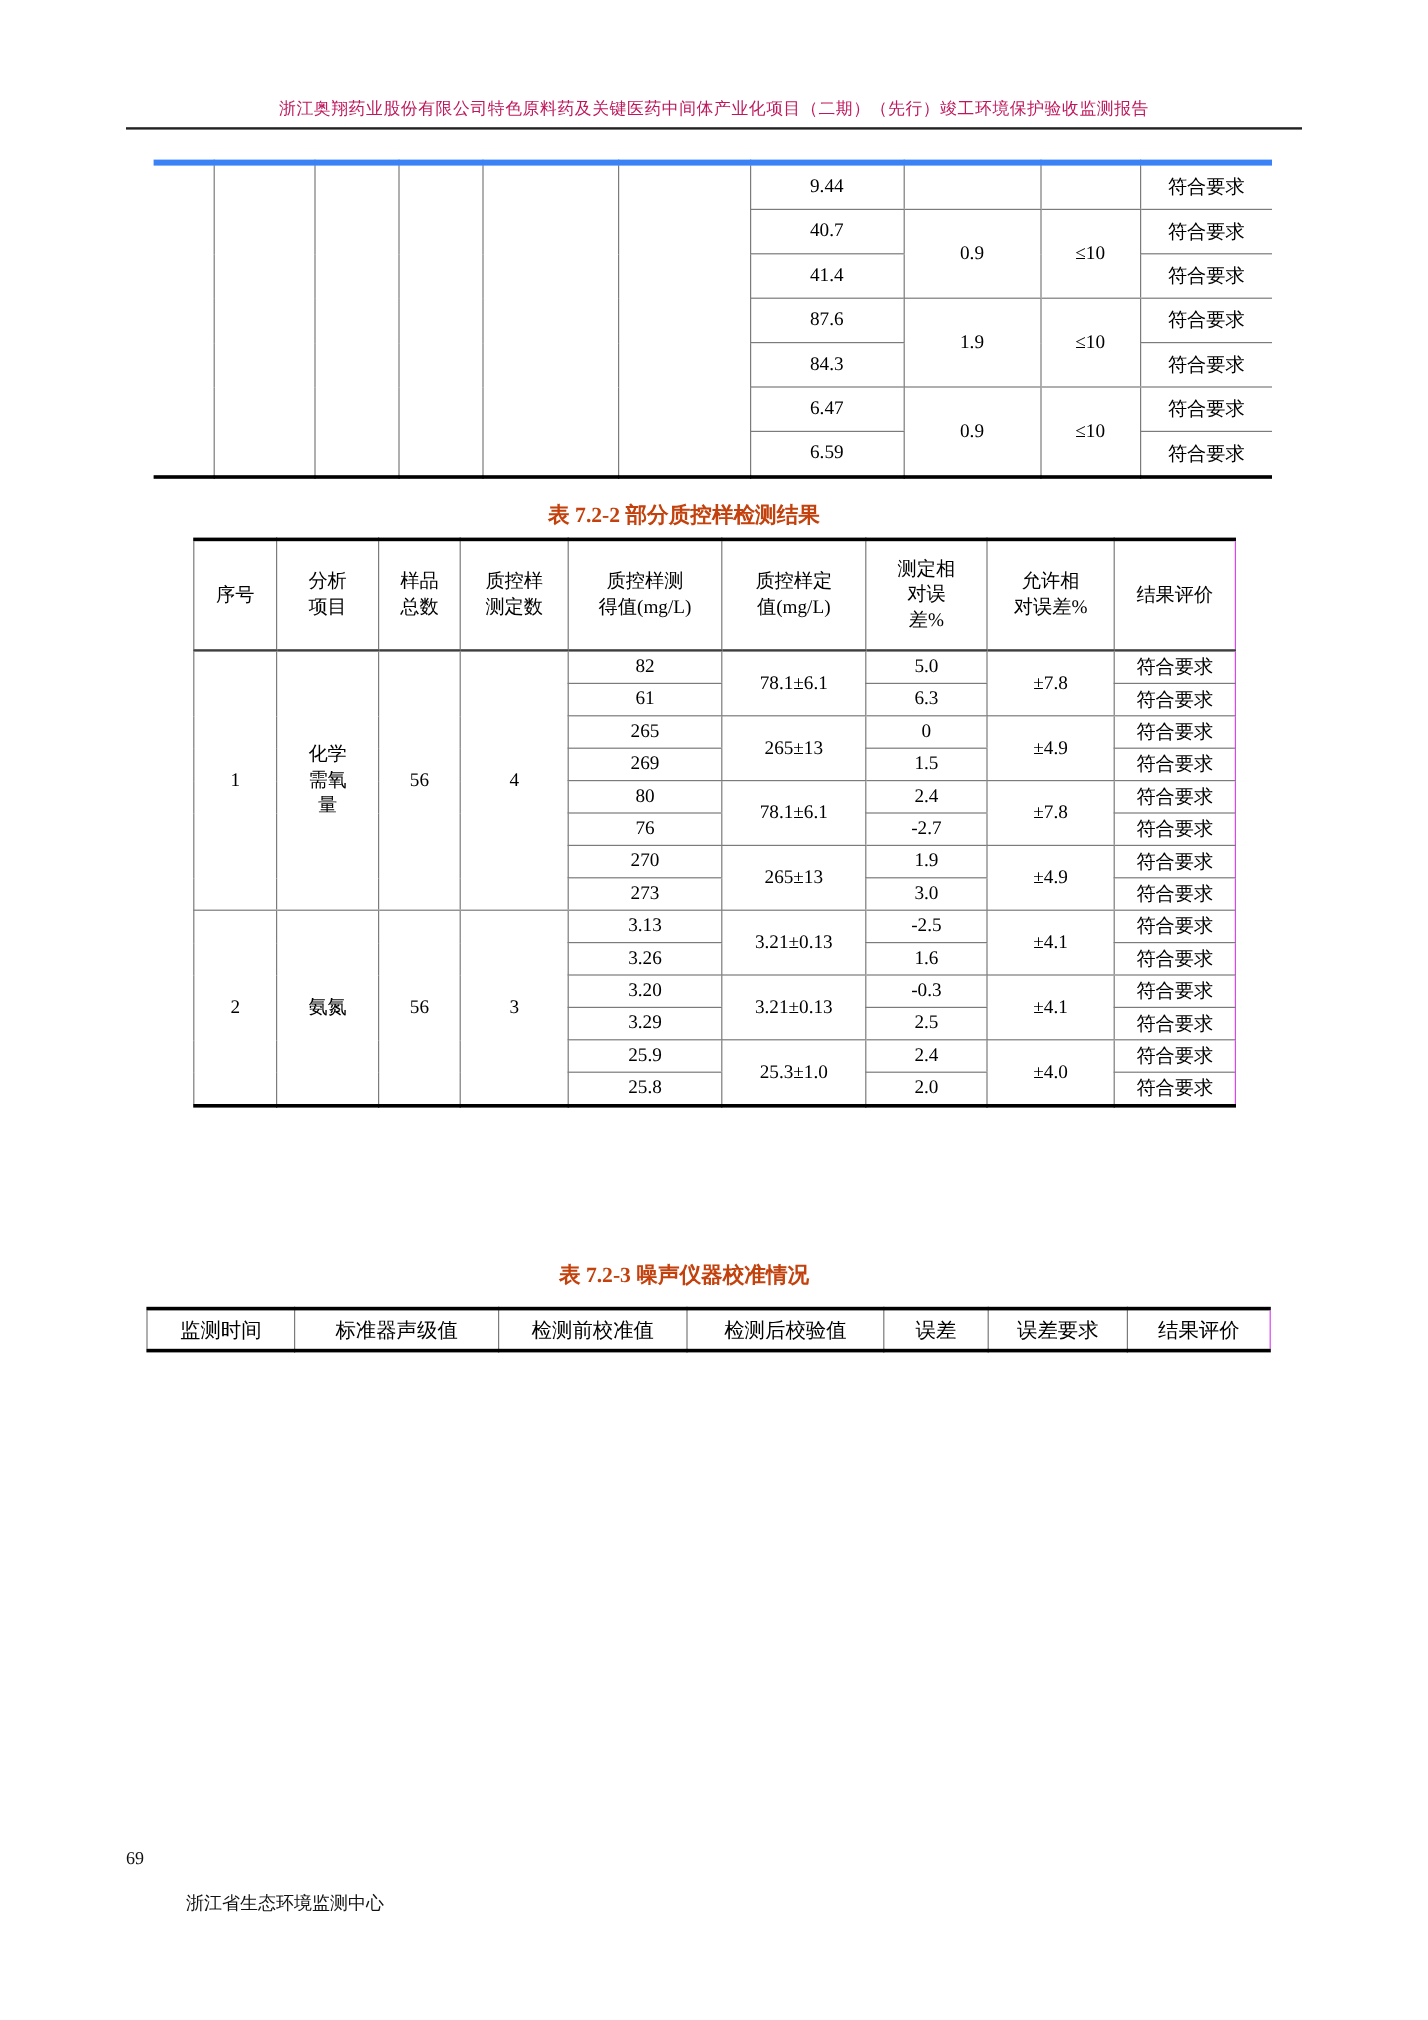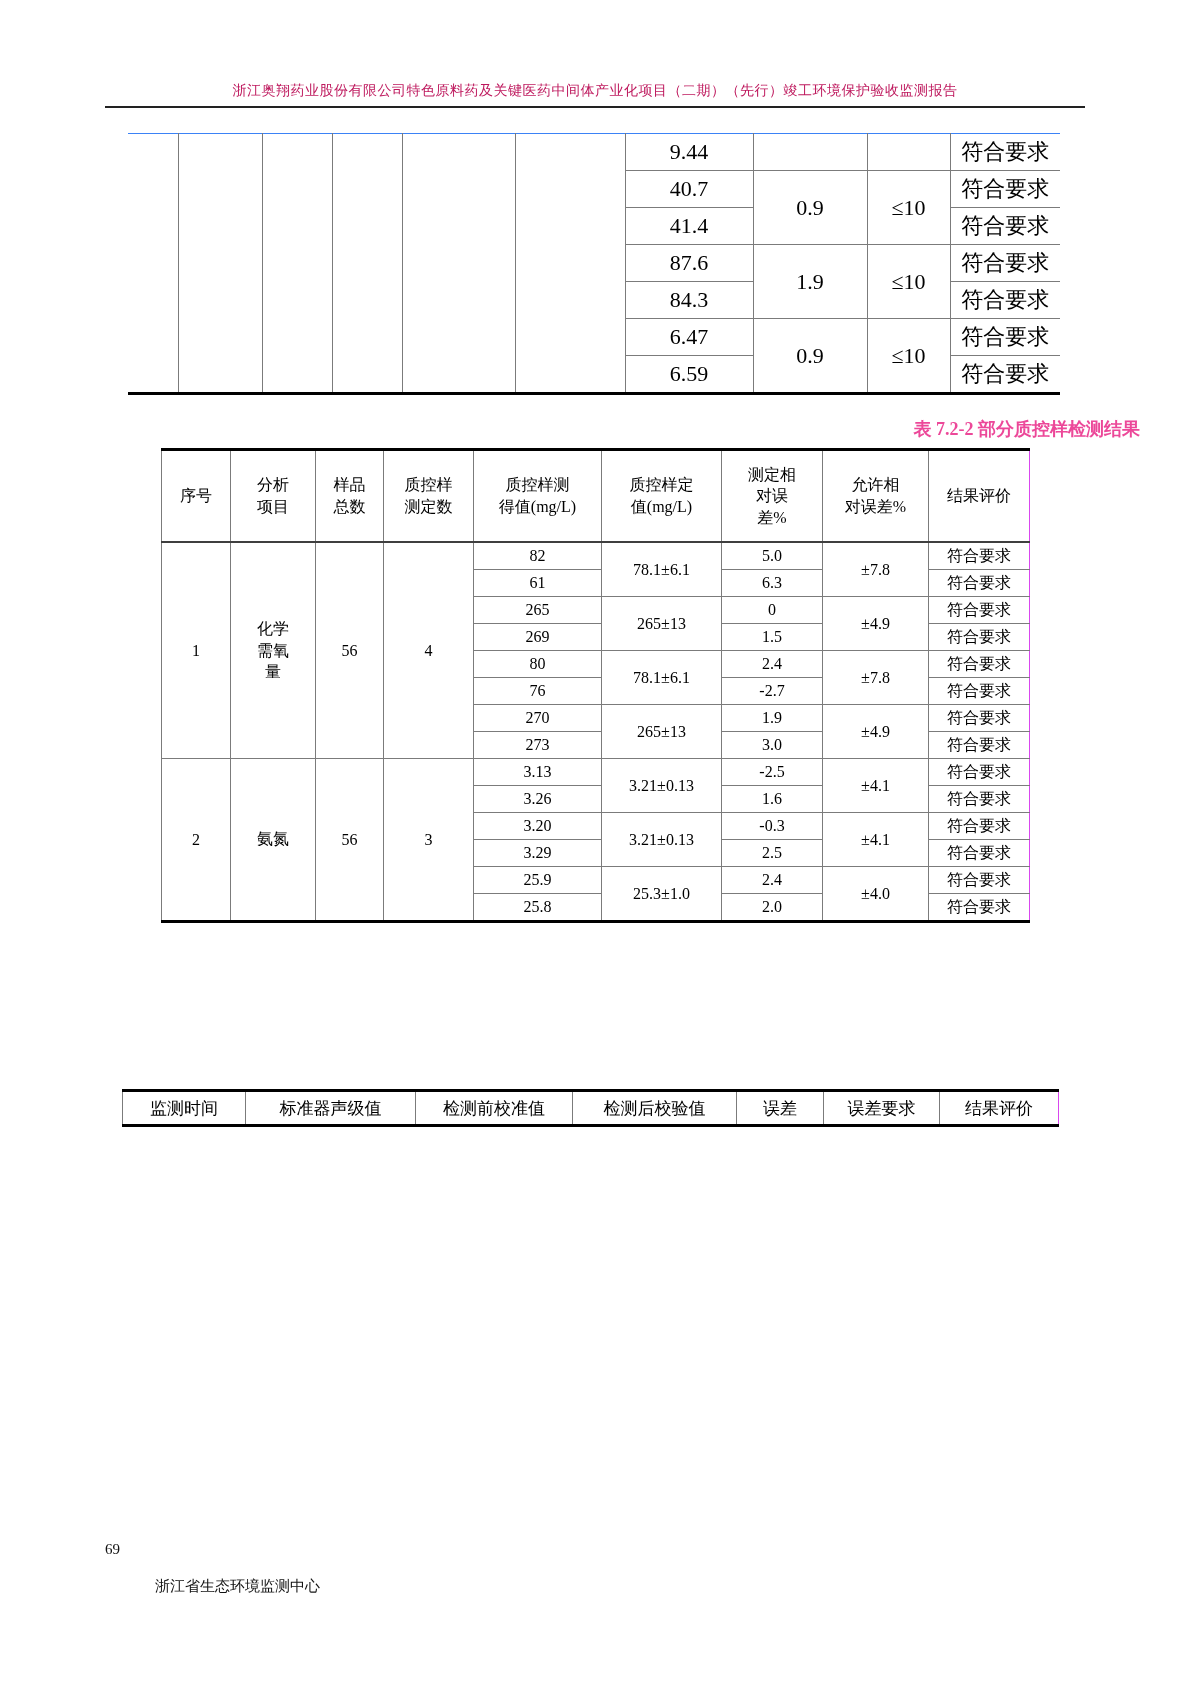--- a/index.html
+++ b/index.html
@@ -14,38 +14,38 @@
   }
   table.t{border-collapse:collapse;table-layout:fixed;position:absolute;}
   table.t td,table.t th{padding:0 2px;text-align:center;vertical-align:middle;font-weight:normal;overflow:hidden;}
   .bl{border-left:1px solid #7b7b7b;}
   .br{border-right:1px solid #d946ef;}
   .bb{border-bottom:1px solid #7b7b7b;}
   .hb{border-bottom:2px solid #3f3f3f;}
   .ml{white-space:pre-line;line-height:1.35;}
 
   
-  .t-cont{left:128px;top:133px;width:932px;font-size:22px;
-    border-top:1px solid #3b82f6;border-bottom:3px solid #000;}
+  .t-cont{left:128px;top:133px;width:932px;font-size:16px;
+    border-top:5px solid #3b82f6;border-bottom:3px solid #000;}
   .t-cont td{height:36px;}
 
   
   .t722{left:161px;top:448px;width:868px;font-size:16px;
     border-top:3px solid #000;border-bottom:3px solid #000;}
   .t722 th{height:90px;font-size:16px;}
   .t722 td{height:26px;}
 
   
   .t723{left:122px;top:1089px;width:936px;font-size:17px;
     border-top:3px solid #000;border-bottom:3px solid #000;padding-left:36px;}
   .t723 th{height:32px;}
   .t723 td{height:31px;}
 
-  .tbl-title{position:absolute;left:0;width:1140px;text-align:right;
-    font-weight:bold;font-size:18px;color:#ec4899;}
+  .tbl-title{position:absolute;left:0;width:1140px;text-align:center;
+    font-weight:bold;font-size:18px;color:#c2410c;}
   .title-722{top:417px;}
   .title-723{top:1050px;}
 
   .ftr{position:absolute;left:105px;top:1541px;width:980px;font-size:15px;color:#111;}
   .ftr .org{position:absolute;left:50px;top:0;margin-top:36px;}
   .ftr .num{position:absolute;left:0;right:0;top:0;text-align:left;}
 </style>
 </head>
 <body>
 
@@ -238,20 +238,21 @@
       <td class="bl bb br">符合要求</td>
     </tr>
     <tr>
       <td class="bl">25.8</td>
       <td class="bl">2.0</td>
       <td class="bl br">符合要求</td>
     </tr>
   </tbody>
     </table>
 
+  <div class="tbl-title title-723">表 7.2-3 噪声仪器校准情况</div>
 
   <table class="t t723">
     <colgroup>
       <col style="width:123px">
         <col style="width:170px">
         <col style="width:157px">
         <col style="width:164px">
       <col style="width:87px">
         <col style="width:116px">
         <col style="width:119px">

